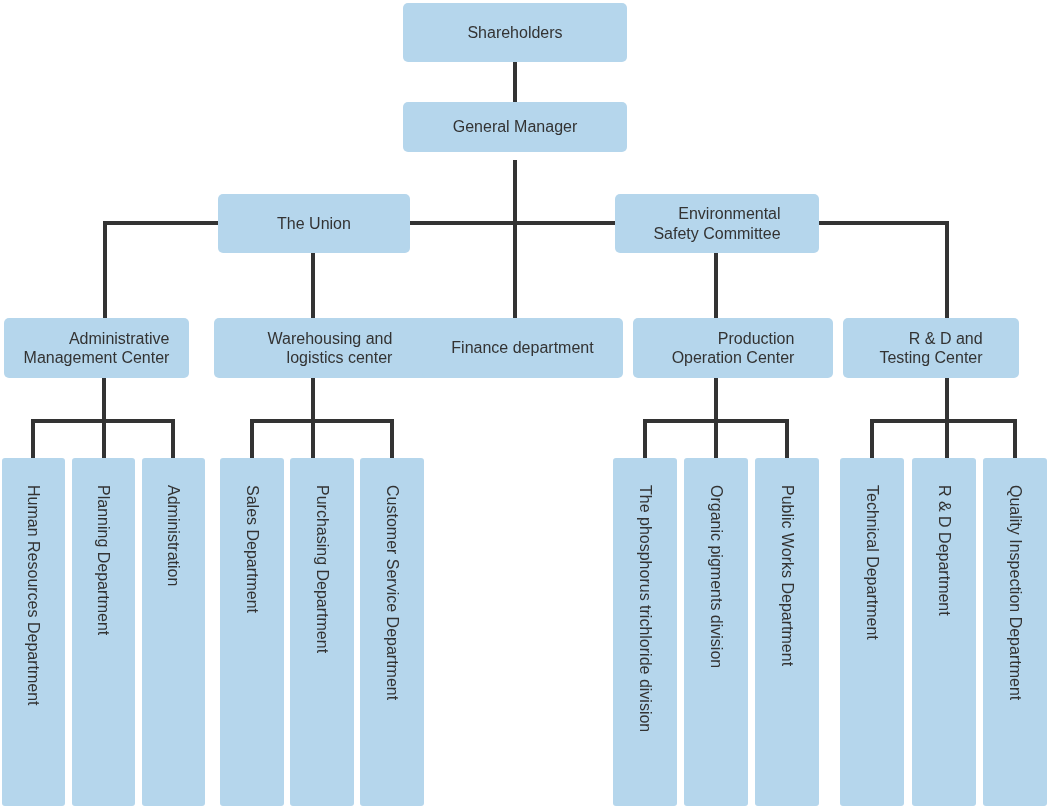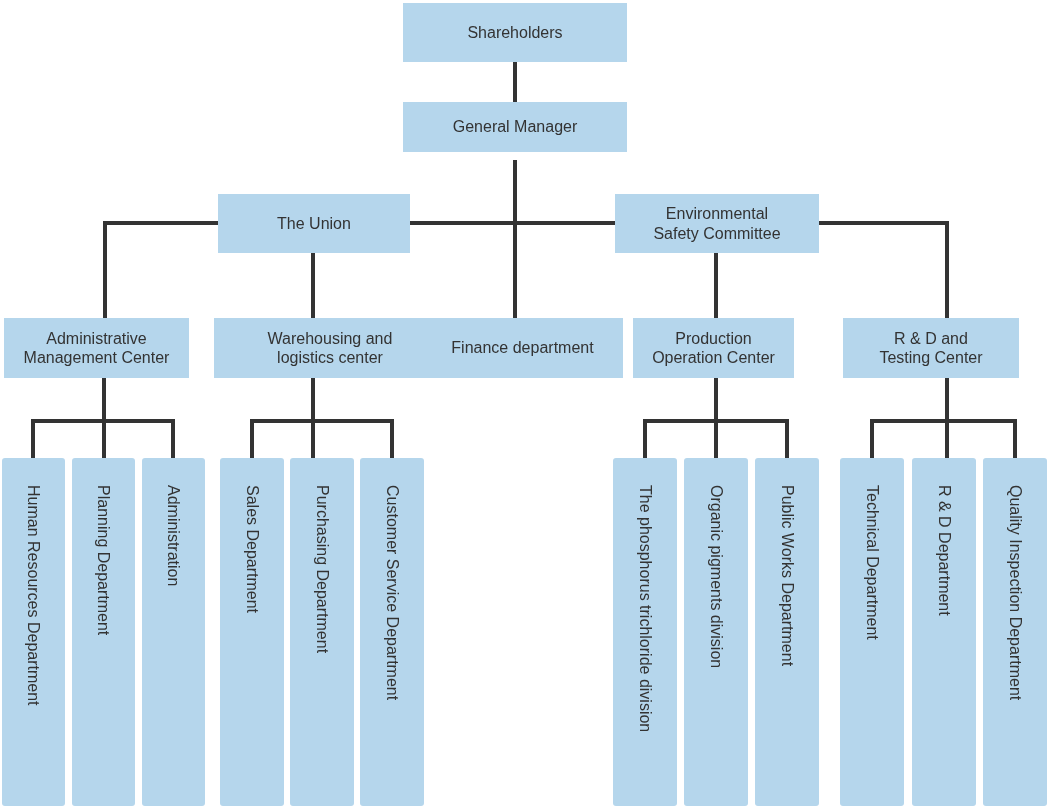--- a/index.html
+++ b/index.html
@@ -9,31 +9,31 @@
     position: relative;
     width: 1047px;
     height: 811px;
     background: #ffffff;
     overflow: hidden;
   }
   .line { position: absolute; background: #333333; }
   .box {
     position: absolute;
     background: #b5d6ec;
-    border-radius: 0;
+    border-radius: 5px;
     display: flex;
     align-items: center;
     justify-content: center;
     color: #333333;
     font-size: 16px;
     line-height: 1.2;
   }
   .box .lbl { white-space: pre-line; }
   .box.center .lbl { text-align: center; }
-  .box.left .lbl { text-align: center; }
+  .box.left .lbl { text-align: right; }
   .vbox {
     position: absolute;
     top: 458px;
     height: 348px;
     background: #b5d6ec;
     border-radius: 3px;
     display: flex;
     justify-content: center;
     align-items: flex-start;
     padding-top: 27px;
@@ -98,21 +98,21 @@
     <span class="lbl">Administrative
 Management Center</span>
   </div>
   <div class="box left" style="left:214px;top:318px;width:232px;height:60px">
     <span class="lbl">Warehousing and
 logistics center</span>
   </div>
   <div class="box left" style="left:422px;top:318px;width:201px;height:60px">
     <span class="lbl">Finance department</span>
   </div>
-  <div class="box left" style="left:633px;top:318px;width:161px;height:60px">
+  <div class="box left" style="left:633px;top:318px;width:200px;height:60px">
     <span class="lbl">Production
 Operation Center</span>
   </div>
   <div class="box left" style="left:843px;top:318px;width:176px;height:60px">
     <span class="lbl">R &amp; D and
 Testing Center</span>
   </div>
 
   <div class="vbox" style="left:2px;width:63px">
     <span class="lbl">Human Resources Department</span>

